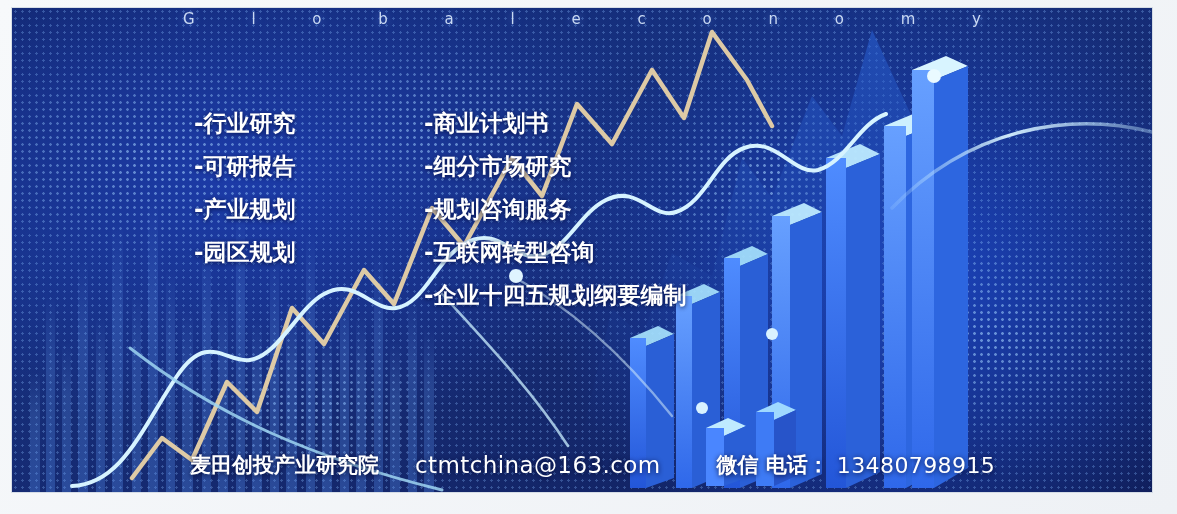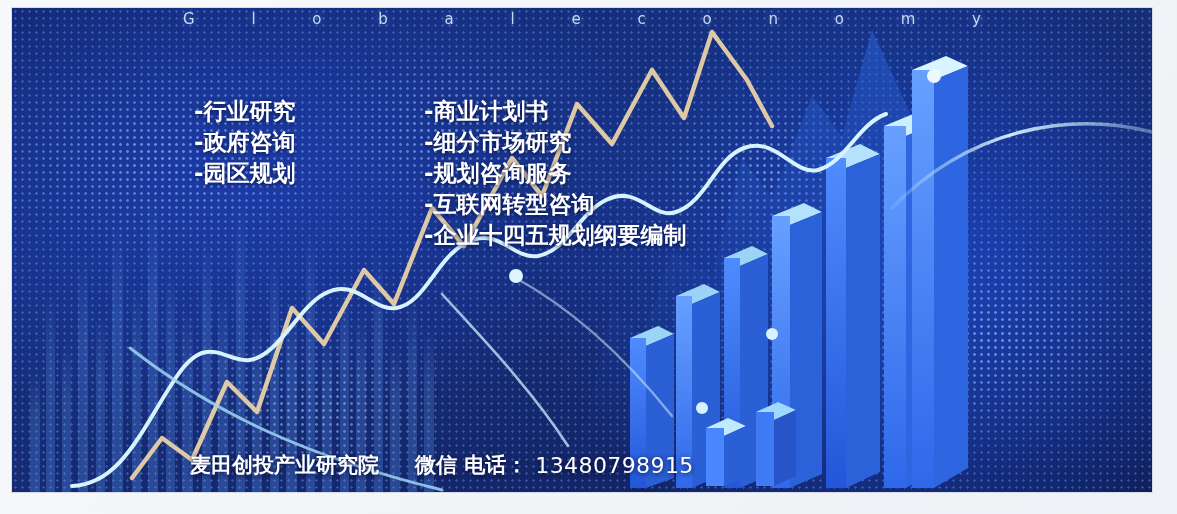--- a/index.html
+++ b/index.html
@@ -67,21 +67,21 @@
     text-indent:26px;font-weight:400;
     text-shadow:0 0 8px rgba(120,170,255,.5);
     white-space:nowrap;
   }
 
   
   .svc-col{position:absolute;color:#ffffff;font-weight:700;font-size:23px;line-height:31px;
            text-shadow:0 1px 4px rgba(0,10,60,.85);white-space:nowrap;}
   #svc-col-1{left:182px;top:88px;}
   #svc-col-2{left:412px;top:88px;}
-  .svc-item{display:block;}
+  .svc-item{display:block;margin-top:12px;}
 
   
   #headline{
     position:absolute;left:170px;top:300px;width:860px;
     display:flex;justify-content:space-between;align-items:center;
     color:#ffffff;font-size:92px;font-weight:700;line-height:1;
     letter-spacing:2px;
     text-shadow:0 0 18px rgba(140,190,255,.55),0 3px 10px rgba(0,8,50,.75);
   }
   #headline span{display:inline-block;}
@@ -219,33 +219,35 @@
       <circle cx="504" cy="268" r="7" fill="#dff4ff"></circle>
       <circle cx="922" cy="68" r="7" fill="#eafaff"></circle>
       <circle cx="760" cy="326" r="6" fill="#d8f2ff"></circle>
       <circle cx="690" cy="400" r="6" fill="#d8f2ff"></circle>
     </svg>
 
     <div id="kicker">G l o b a l   e c o n o m y</div>
 
     <div id="svc-col-1" class="svc-col">
       <span class="svc-item">-行业研究</span>
-      <span class="svc-item">-政府咨询</span>
+      <span class="svc-item">-可研报告</span>
+      <span class="svc-item">-产业规划</span>
       <span class="svc-item">-园区规划</span>
     </div>
 
     <div id="svc-col-2" class="svc-col">
       <span class="svc-item">-商业计划书</span>
       <span class="svc-item">-细分市场研究</span>
       <span class="svc-item">-规划咨询服务</span>
       <span class="svc-item">-互联网转型咨询</span>
       <span class="svc-item">-企业十四五规划纲要编制</span>
     </div>
 
 
     <div id="footer">
       <span id="org-name">麦田创投产业研究院</span>
+      <span id="email">ctmtchina@163.com</span>
       <span id="wechat-label">微信 电话：</span>
       <span id="phone-text">13480798915</span>
     </div>
 
   </div>
 </div>
 
 </body></html>

